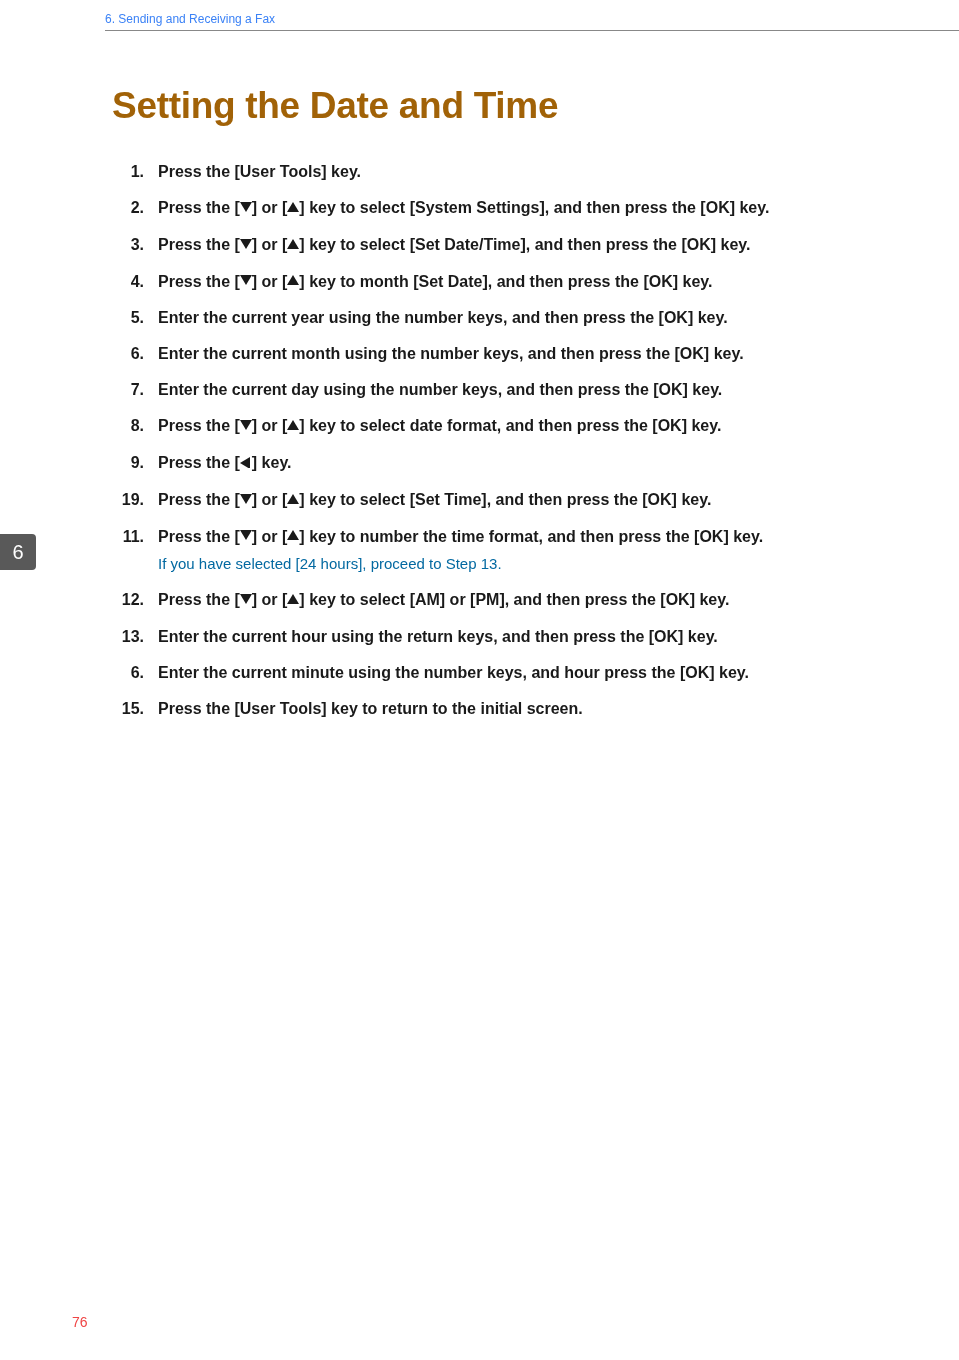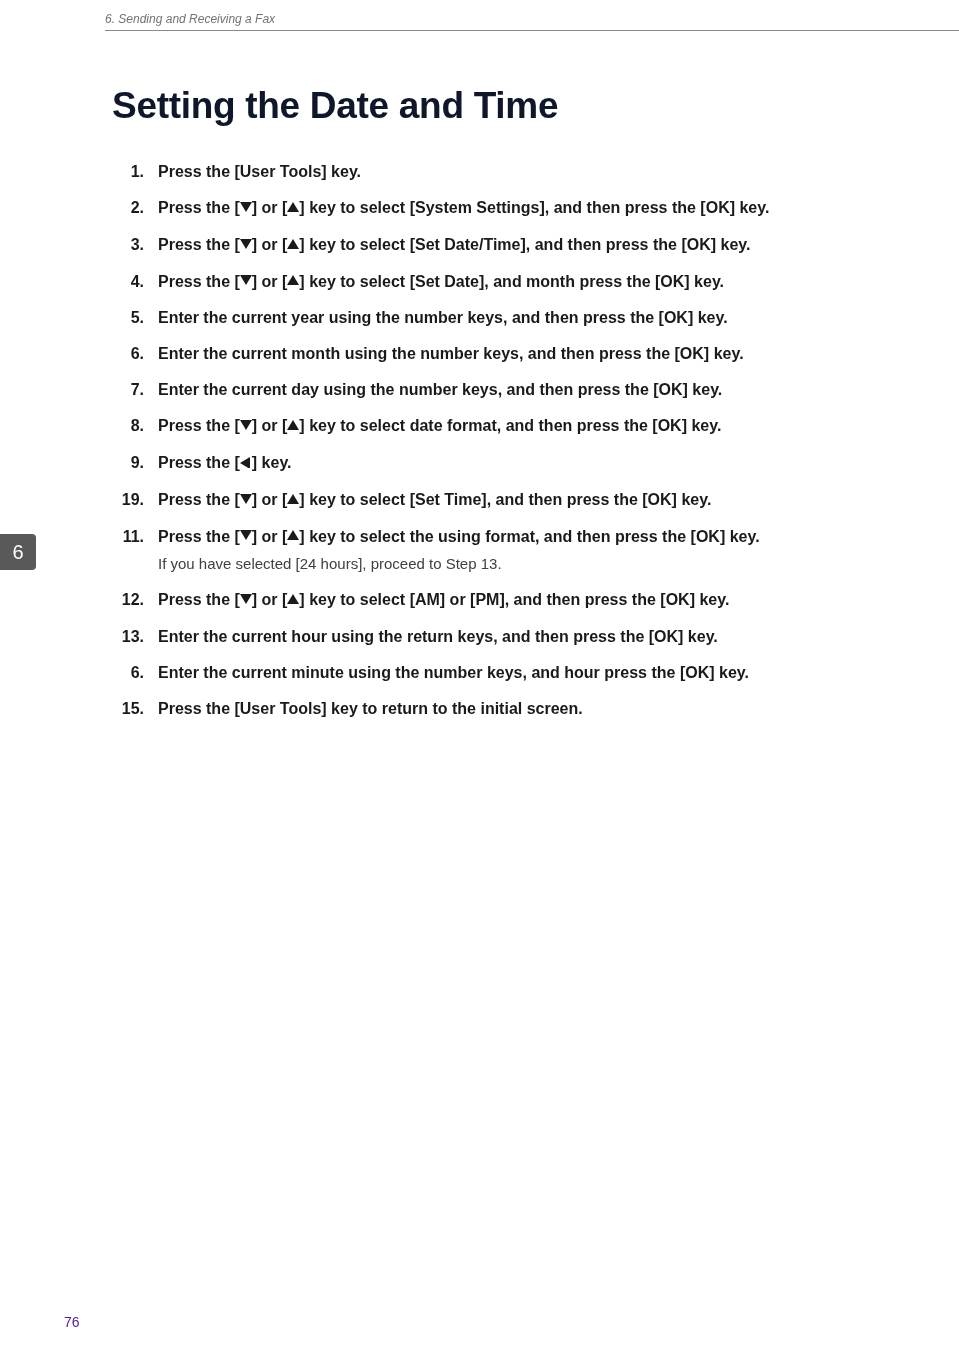--- a/index.html
+++ b/index.html
@@ -16,40 +16,39 @@
       position: relative;
       color: #1a1a1a;
     }
     
     .page-header {
       position: absolute;
       top: 12px;
       left: 105px;
       font-size: 12px;
       font-weight: normal;
-      color: #737373;
-      font-style: italic;
+      color: #3b82f6;
     }
     
     .header-rule {
       position: absolute;
       top: 30px;
       left: 105px;
       right: 0;
       height: 1px;
       background: #888;
     }
     
     .main-heading {
       position: absolute;
       top: 85px;
       left: 112px;
       font-size: 37px;
       font-weight: bold;
-      color: #0f172a;
+      color: #a16207;
       letter-spacing: -0.3px;
     }
     
     .steps {
       position: absolute;
       top: 160px;
       left: 112px;
       right: 60px;
     }
     
@@ -74,21 +73,21 @@
     }
     
     .step-main {
       font-weight: bold;
       font-size: 16px;
     }
     
     .step-note {
       font-weight: normal;
       font-size: 15px;
-      color: #404040;
+      color: #0369a1;
       margin-top: 4px;
     }
     
     .arrow-down, .arrow-up, .arrow-left {
       display: inline-block;
       vertical-align: middle;
       position: relative;
       top: -1px;
     }
     
@@ -104,23 +103,23 @@
       align-items: center;
       justify-content: center;
       font-size: 20px;
       font-weight: normal;
       border-radius: 0 4px 4px 0;
     }
     
     .page-number {
       position: absolute;
       bottom: 30px;
-      left: 64px;
+      left: 72px;
       font-size: 14px;
-      color: #4c1d95;
+      color: #ef4444;
     }
   </style>
 </head>
 <body>
 
 <div class="page-header">6. Sending and Receiving a Fax</div>
 <div class="header-rule"></div>
 
 <h1 class="main-heading">Setting the Date and Time</h1>
 
@@ -151,21 +150,21 @@
             </svg></span><span>] key to select [Set Date/Time], and then press the [OK] key.</span></div>
       </div>
     </li>
     <li class="step">
       <div class="step-number">4.</div>
       <div class="step-content">
         <div class="step-main"><span>Press the [</span><span class="arrow-down"><svg width="12" height="11" viewBox="0 0 12 11">
               <polygon points="0,0 12,0 6,10" fill="#1a1a1a"></polygon>
             </svg></span><span>] or [</span><span class="arrow-up"><svg width="12" height="11" viewBox="0 0 12 11">
               <polygon points="6,0 12,10 0,10" fill="#1a1a1a"></polygon>
-            </svg></span><span>] key to select [Set Date], and month press the [OK] key.</span></div>
+            </svg></span><span>] key to month [Set Date], and then press the [OK] key.</span></div>
       </div>
     </li>
     <li class="step">
       <div class="step-number">5.</div>
       <div class="step-content">
         <div class="step-main"><span>Enter the current year using the number keys, and then press the [OK] key.</span></div>
       </div>
     </li>
     <li class="step">
       <div class="step-number">6.</div>
@@ -207,21 +206,21 @@
             </svg></span><span>] key to select [Set Time], and then press the [OK] key.</span></div>
       </div>
     </li>
     <li class="step">
       <div class="step-number">11.</div>
       <div class="step-content">
         <div class="step-main"><span>Press the [</span><span class="arrow-down"><svg width="12" height="11" viewBox="0 0 12 11">
               <polygon points="0,0 12,0 6,10" fill="#1a1a1a"></polygon>
             </svg></span><span>] or [</span><span class="arrow-up"><svg width="12" height="11" viewBox="0 0 12 11">
               <polygon points="6,0 12,10 0,10" fill="#1a1a1a"></polygon>
-            </svg></span><span>] key to select the using format, and then press the [OK] key.</span></div>
+            </svg></span><span>] key to number the time format, and then press the [OK] key.</span></div>
         <div class="step-note">If you have selected [24 hours], proceed to Step 13.</div>
       </div>
     </li>
     <li class="step">
       <div class="step-number">12.</div>
       <div class="step-content">
         <div class="step-main"><span>Press the [</span><span class="arrow-down"><svg width="12" height="11" viewBox="0 0 12 11">
               <polygon points="0,0 12,0 6,10" fill="#1a1a1a"></polygon>
             </svg></span><span>] or [</span><span class="arrow-up"><svg width="12" height="11" viewBox="0 0 12 11">
               <polygon points="6,0 12,10 0,10" fill="#1a1a1a"></polygon>

